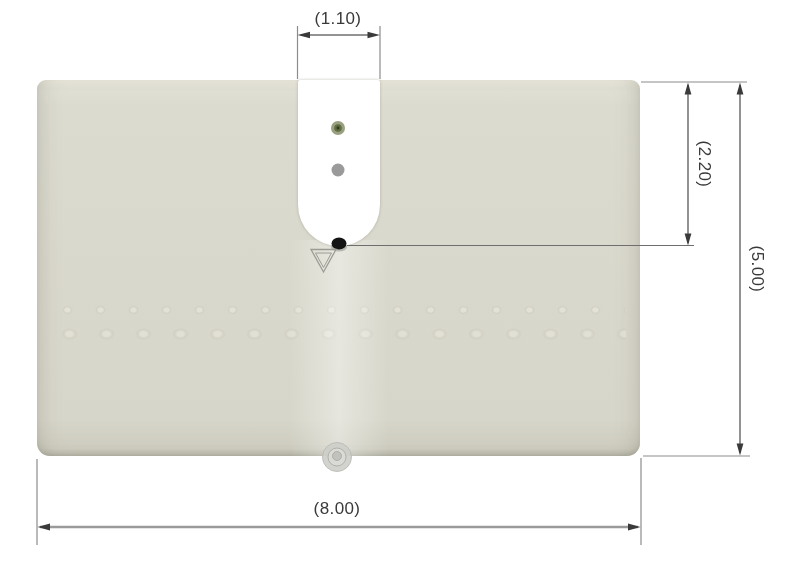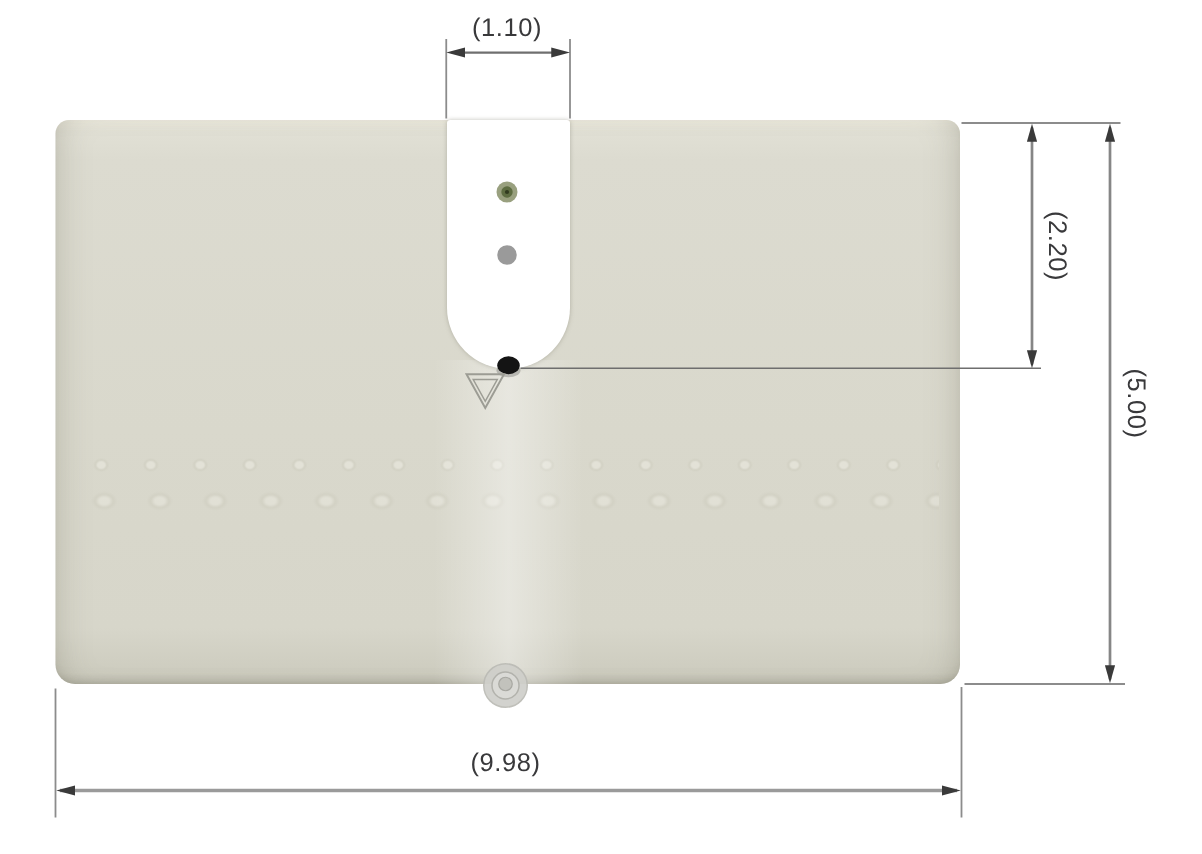--- a/index.html
+++ b/index.html
@@ -159,15 +159,15 @@
     <g>
       <circle cx="337" cy="457" r="14.5" fill="#cfcfca" opacity="0.92" stroke="#bbbbb5" stroke-width="1"></circle>
       <circle cx="337" cy="457" r="9" fill="#dadad6" stroke="#b2b2ac" stroke-width="1"></circle>
       <circle cx="337" cy="456" r="4.5" fill="#c2c2bc" stroke="#a8a8a2" stroke-width="0.8"></circle>
     </g>
   </svg>
 
   <div class="dim-label lbl-slot-width">(1.10)</div>
   <div class="dim-label vertical lbl-slot-depth">(2.20)</div>
   <div class="dim-label vertical lbl-height">(5.00)</div>
-  <div class="dim-label lbl-width">(9.98)</div>
+  <div class="dim-label lbl-width">(8.00)</div>
 
 </div>
 
 </body></html>

